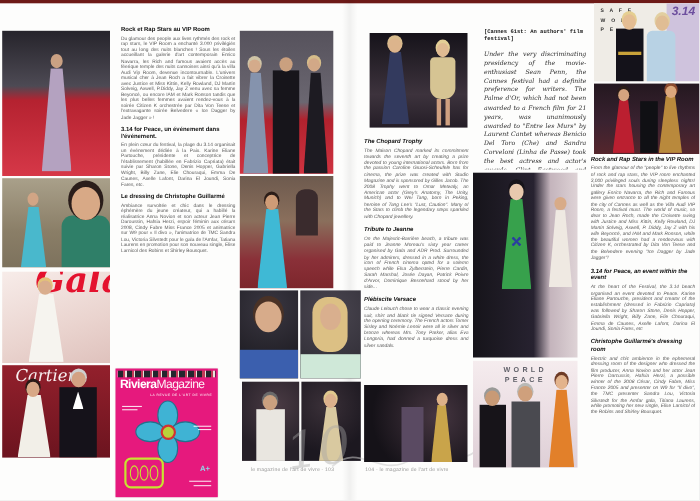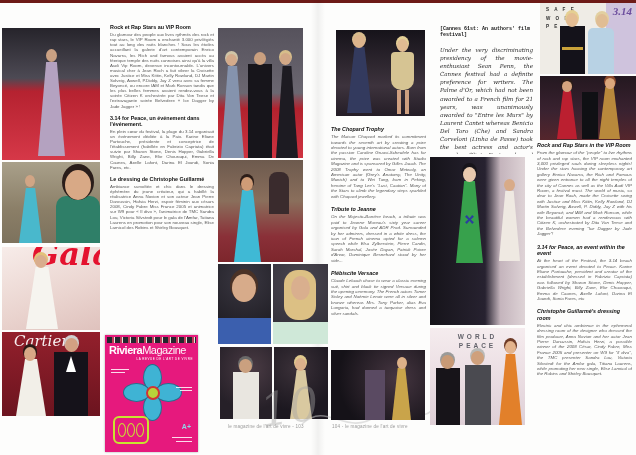--- a/index.html
+++ b/index.html
@@ -17,21 +17,21 @@
   .h-en{font-weight:bold;font-style:italic;font-size:5.4px;line-height:6.2px;color:#101010;margin:0 0 2px 0;}
   .body-en{font-style:italic;font-size:4.4px;line-height:5.4px;color:#585858;text-align:justify;margin:0 0 7px 0;}
   .intro-header{font-family:"Liberation Mono",monospace;font-weight:bold;font-size:5px;line-height:6px;color:#161616;margin:0 0 8px 0;}
   .intro-body{font-family:"DejaVu Serif",serif;font-style:italic;font-size:5.6px;line-height:8.1px;color:#2c2c2c;text-align:justify;margin:0;}
   .footer{position:absolute;font-size:4.6px;color:#9a9a9a;letter-spacing:.2px;}
 
   .gala-text{position:absolute;font-family:"DejaVu Serif",serif;font-style:italic;font-weight:bold;color:#e4122e;}
   .cartier-text{position:absolute;font-family:"DejaVu Serif",serif;font-style:italic;color:rgba(255,255,255,.93);}
   .wp-text{position:absolute;font-weight:bold;letter-spacing:3px;color:#63636b;font-size:6.5px;line-height:9px;text-align:center;}
   .safe-text{position:absolute;font-weight:bold;letter-spacing:2px;color:#2e2e2e;font-size:4.6px;line-height:8.5px;}
-  .pi-text{position:absolute;font-family:Liberation Serif, serif;font-style:italic;font-weight:bold;color:#6d4f9e;margin-left:42px;}
+  .pi-text{position:absolute;font-family:Liberation Sans, sans-serif;font-style:italic;font-weight:bold;color:#6d4f9e;margin-left:42px;}
 
   #cover{position:absolute;left:105px;top:335px;width:93px;height:117px;background:#e6197d;overflow:hidden;box-shadow:0 0 2px rgba(0,0,0,.35);}
   .cover-thumbs{position:absolute;left:2px;top:2px;right:2px;height:6px;
       background:repeating-linear-gradient(90deg,#23262e 0 5px,#c13a57 5px 7px,#e8e4da 7px 8px);}
   .cover-masthead{position:absolute;left:4px;top:9px;color:#fff;font-size:11px;letter-spacing:-.5px;white-space:nowrap;}
   .cover-masthead .lt{font-weight:300;opacity:.95;}
   .cover-sub{position:absolute;right:5px;top:22px;color:#fff;font-size:3px;letter-spacing:.5px;}
   .petal{position:absolute;background:#3fb3d4;border:1px solid #23708c;border-radius:50%;}
   .flower-core{position:absolute;background:#b8d33a;border:2px solid #d23333;border-radius:50%;}
   .lime-box{position:absolute;left:8px;bottom:8px;width:32px;height:24px;border:2px solid #c7e430;border-radius:6px;}

